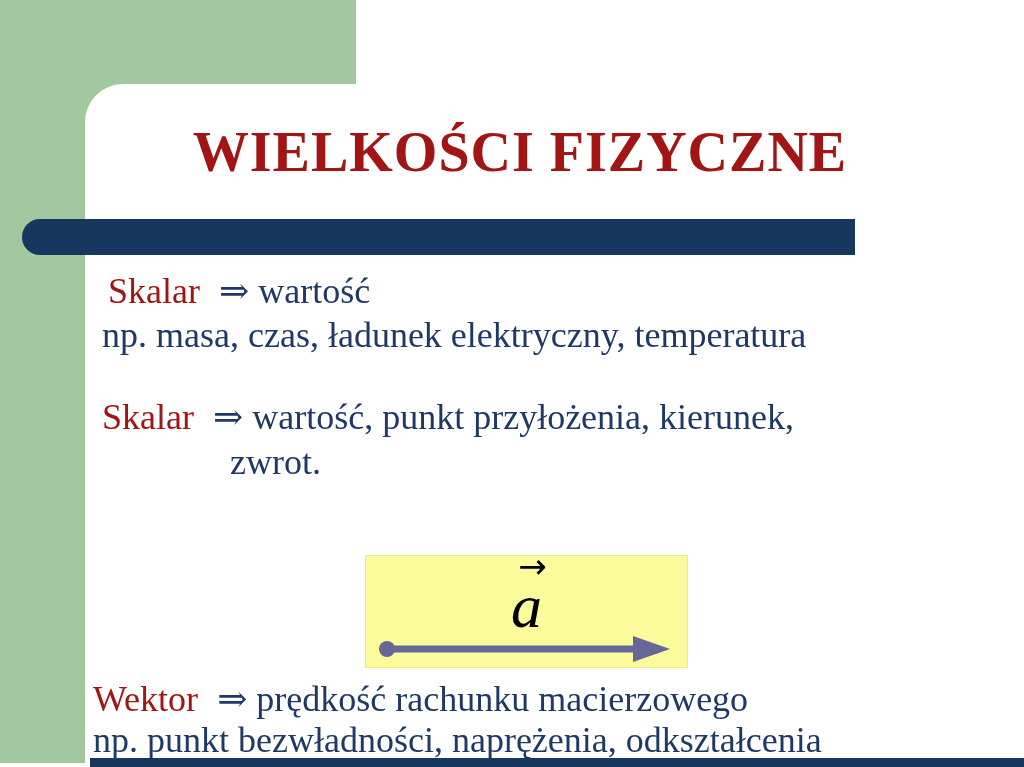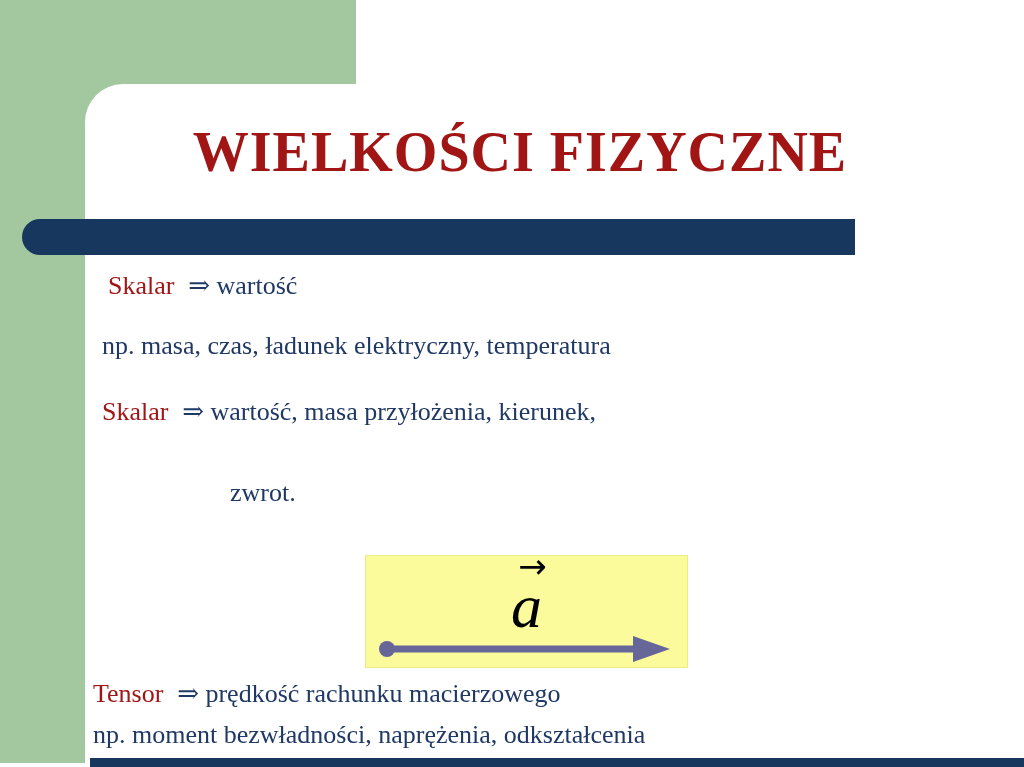--- a/index.html
+++ b/index.html
@@ -66,33 +66,33 @@
   .divider-bar {
     position: absolute; left: 22px; top: 219px;
     width: 833px; height: 36px;
     background: var(--navy);
     border-radius: 18px 0 0 18px;
     z-index: 2;
   }
 
   .text-line {
     position: absolute;
-    font-size: 26px;
+    font-size: 36px;
     color: var(--text-navy);
     z-index: 2;
     white-space: nowrap;
     line-height: 1.1;
   }
   .term { color: var(--dark-red); }
   .rest { margin-left: 0.28em; }
 
   .line-skalar   { left: 108px; top: 272px; }
-  .line-np-masa  { left: 102px; top: 332px; }
+  .line-np-masa  { left: 102px; top: 316px; }
   .line-wektor   { left: 102px; top: 398px; }
-  .line-zwrot    { left: 230px; top: 443px; margin-top: 36px; }
+  .line-zwrot    { left: 230px; top: 443px; }
   .line-np-pred  { left: 97px;  top: 500px; }
   .line-tensor   { left: 93px;  top: 680px; }
   .line-np-mom   { left: 93px;  top: 721px; }
 
   
   .vector-box {
     position: absolute; left: 365px; top: 555px;
     width: 323px; height: 113px;
     background: var(--yellow);
     border: 1px solid var(--yellow-border);
@@ -145,37 +145,37 @@
   <div class="divider-bar"></div>
 
   <div class="text-line line-skalar">
     <span class="term">Skalar</span>
     <span class="rest">⇒ wartość</span>
   </div>
   <div class="text-line line-np-masa">np. masa, czas, ładunek elektryczny, temperatura</div>
 
   <div class="text-line line-wektor">
     <span class="term">Skalar</span>
-    <span class="rest">⇒ wartość, masa przyłożenia, kierunek,</span>
+    <span class="rest">⇒ wartość, punkt przyłożenia, kierunek,</span>
   </div>
   <div class="text-line line-zwrot">zwrot.</div>
 
   <div class="vector-box">
     <div class="vector-symbol">
       <span class="over-arrow">→</span>
       <span class="vector-a">a</span>
     </div>
     <svg class="vector-arrow-svg" viewBox="0 0 295 30" xmlns="http://www.w3.org/2000/svg">
       <circle cx="9" cy="15" r="8" fill="#666699"></circle>
       <rect x="9" y="11.5" width="250" height="7" fill="#666699"></rect>
       <polygon points="255,2 292,15 255,28" fill="#666699"></polygon>
     </svg>
   </div>
 
   <div class="text-line line-tensor">
-    <span class="term">Tensor</span>
+    <span class="term">Wektor</span>
     <span class="rest">⇒ prędkość rachunku macierzowego</span>
   </div>
-  <div class="text-line line-np-mom">np. moment bezwładności, naprężenia, odkształcenia</div>
+  <div class="text-line line-np-mom">np. punkt bezwładności, naprężenia, odkształcenia</div>
 
   <div class="bottom-bar"></div>
 
 </div>
 
 </body></html>

